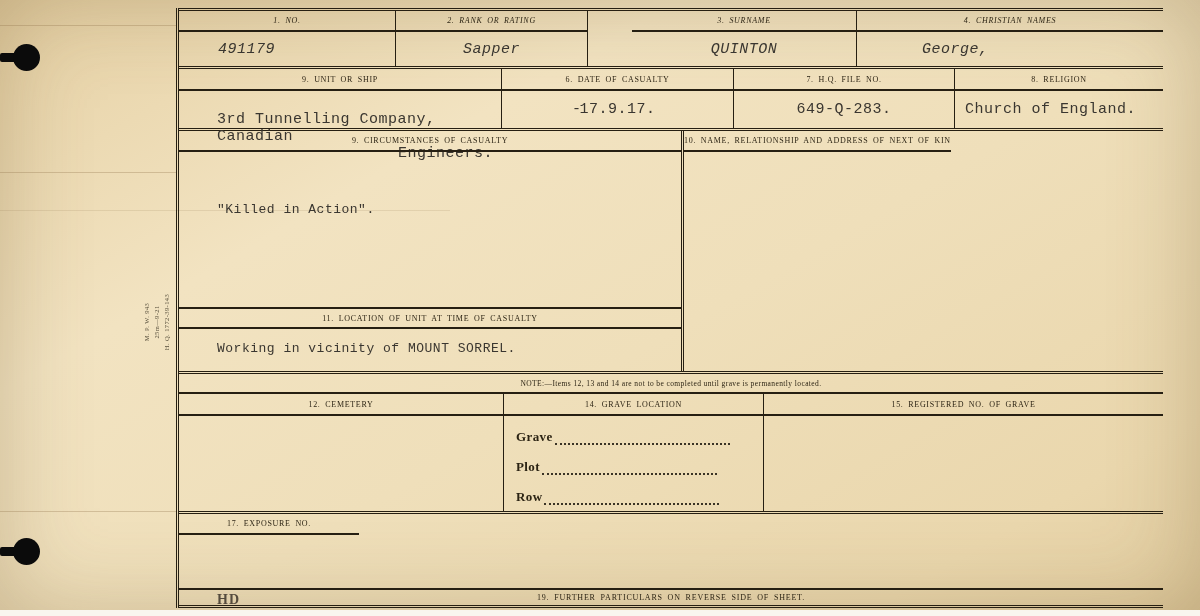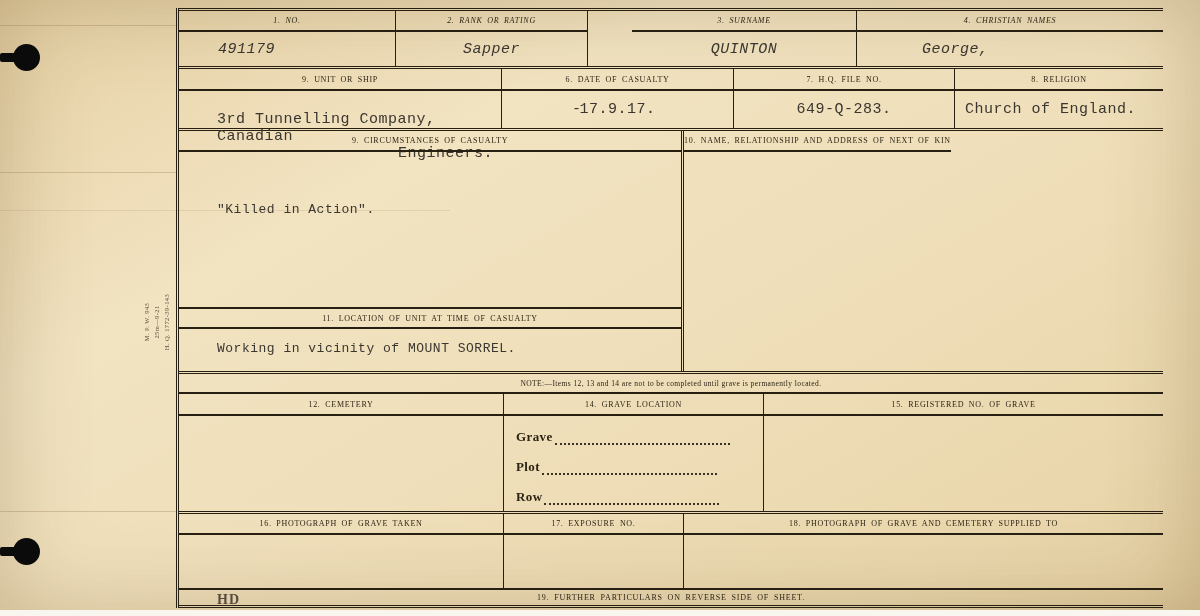--- a/index.html
+++ b/index.html
@@ -193,30 +193,22 @@
           </div>
         </div>
       </div>
       <div class="col" style="flex:1;text-align:center;">
         <div class="hdr">15. REGISTERED NO. OF GRAVE</div>
         <div style="flex:1;"></div>
       </div>
     </div>
 
     <div class="band r16">
-      <div class="col" style="width:324px;">
-        <div class="hdr">16. PHOTOGRAPH OF GRAVE TAKEN</div>
-        <div style="flex:1;"></div>
-      </div>
       <div class="col" style="width:180px;">
         <div class="hdr">17. EXPOSURE NO.</div>
-        <div style="flex:1;"></div>
-      </div>
-      <div class="col" style="flex:1;">
-        <div class="hdr">18. PHOTOGRAPH OF GRAVE AND CEMETERY SUPPLIED TO</div>
         <div style="flex:1;"></div>
       </div>
     </div>
 
     <div class="band r19">
       <span class="stamp">HD</span>
       <span>19. FURTHER PARTICULARS ON REVERSE SIDE OF SHEET.</span>
     </div>
 
   </div>

